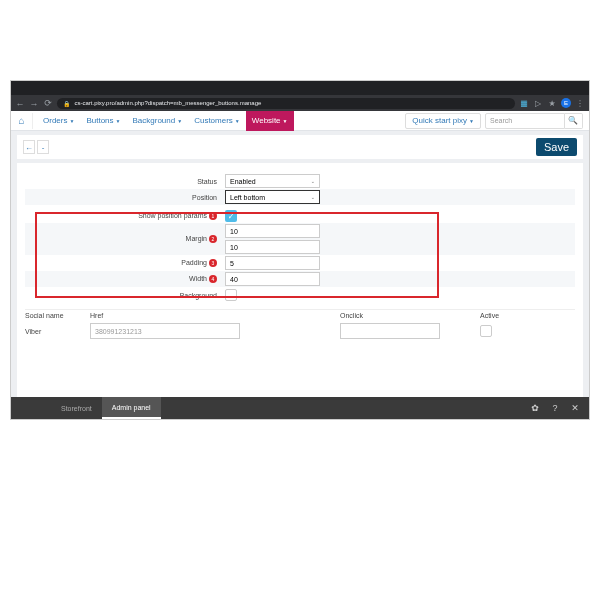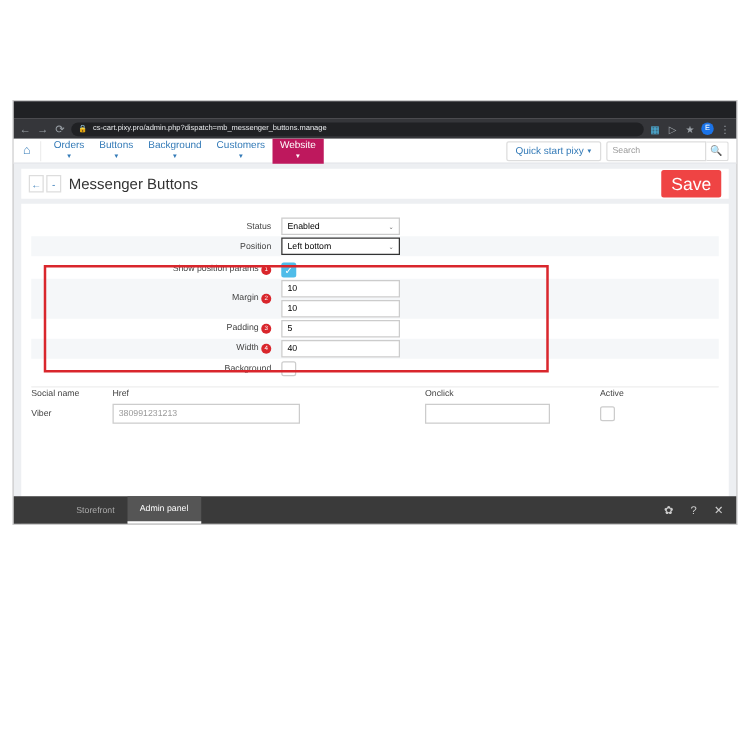--- a/index.html
+++ b/index.html
@@ -13,34 +13,34 @@
   .nav-icon { width: 10px; height: 10px; color: #9aa0a6; display: flex; align-items: center; justify-content: center; font-size: 9px; }
   .url-field { flex: 1; background: #202124; border-radius: 8px; height: 11px; display: flex; align-items: center; padding: 0 6px; color: #e8eaed; font-size: 6px; gap: 4px; }
   .lock { color: #9aa0a6; font-size: 6px; }
   .ext-icons { display: flex; gap: 4px; align-items: center; }
   .ext { width: 10px; height: 10px; display: flex; align-items: center; justify-content: center; color: #9aa0a6; font-size: 8px; }
   .avatar { width: 10px; height: 10px; border-radius: 50%; background: #1a73e8; color: #fff; display: flex; align-items: center; justify-content: center; font-size: 6px; }
   
   
   .app-top { background: #fff; height: 20px; display: flex; align-items: center; padding: 0 6px; border-bottom: 1px solid #e1e4e8; }
   .home-icon { width: 16px; height: 16px; color: #337ab7; display: flex; align-items: center; justify-content: center; font-size: 10px; border-right: 1px solid #eee; padding-right: 6px; margin-right: 4px; }
-  .menu-item { padding: 0 6px; color: #337ab7; display: flex; align-items: center; gap: 2px; height: 20px; flex-direction: column; }
+  .menu-item { padding: 0 6px; color: #337ab7; display: flex; align-items: center; gap: 2px; height: 20px; }
   .menu-item.active { background: #be185d; color: #fff; }
   .caret { font-size: 5px; color: #337ab7; }
   .menu-item.active .caret { color: #fff; }
   .spacer { flex: 1; }
   .quick-start { color: #337ab7; padding: 0 6px; display: flex; align-items: center; gap: 2px; border: 1px solid #ddd; height: 16px; border-radius: 2px; margin-right: 4px; }
   .search-box { width: 80px; height: 16px; border: 1px solid #ddd; padding: 0 4px; font-size: 7px; color: #999; display: flex; align-items: center; border-radius: 2px 0 0 2px; }
   .search-btn { width: 18px; height: 16px; border: 1px solid #ddd; border-left: none; display: flex; align-items: center; justify-content: center; color: #337ab7; border-radius: 0 2px 2px 0; }
   
   
   .title-bar { background: #fff; height: 24px; display: flex; align-items: center; padding: 0 6px; margin: 4px 6px 0; }
   .collapse-btn { width: 12px; height: 14px; border: 1px solid #ddd; margin-right: 2px; display: flex; align-items: center; justify-content: center; color: #337ab7; font-size: 8px; background: #fff; }
   .page-title { font-size: 12px; color: #333; margin-left: 4px; }
-  .save-btn { background: #ef4444; color: #fff; padding: 3px 8px; border-radius: 2px; font-size: 14px; }
+  .save-btn { background: #0c4a6e; color: #fff; padding: 3px 8px; border-radius: 2px; font-size: 11px; }
   
   
   .content { flex: 1; background: #fff; margin: 4px 6px 0; padding: 10px 8px 0; position: relative; }
   .form-row { display: flex; align-items: center; min-height: 16px; padding: 1px 0; }
   .form-row.alt { background: #f5f7f9; }
   .form-label { width: 200px; text-align: right; padding-right: 8px; color: #444; font-size: 7px; }
   .form-control { width: 95px; height: 14px; border: 1px solid #ccc; font-size: 7px; padding: 0 4px; background: #fff; display: flex; align-items: center; justify-content: space-between; }
   .select-arrow { font-size: 5px; color: #666; }
   .form-controls { display: flex; flex-direction: column; gap: 2px; }
   .checkbox { width: 12px; height: 12px; background: #4fbce9; display: flex; align-items: center; justify-content: center; color: #fff; font-size: 8px; border-radius: 2px; }
@@ -121,21 +121,20 @@
         </div>
       <div class="search-box">
           <span>Search</span>
         </div>
       <div class="search-btn">🔍</div>
     </div>
 
     <div class="title-bar">
       <div class="collapse-btn">←</div>
       <div class="collapse-btn">-</div>
-      <div class="page-title">Messenger Buttons</div>
       <div class="spacer"></div>
       <div class="save-btn">Save</div>
     </div>
 
     <div class="content">
       <div class="form-row">
         <div class="form-label">Status</div>
         <div class="form-control">
           <span>Enabled</span>
             <span class="select-arrow">⌄</span>

